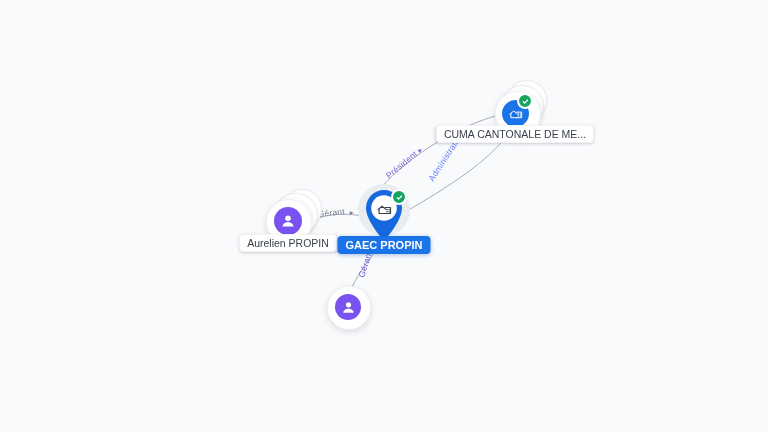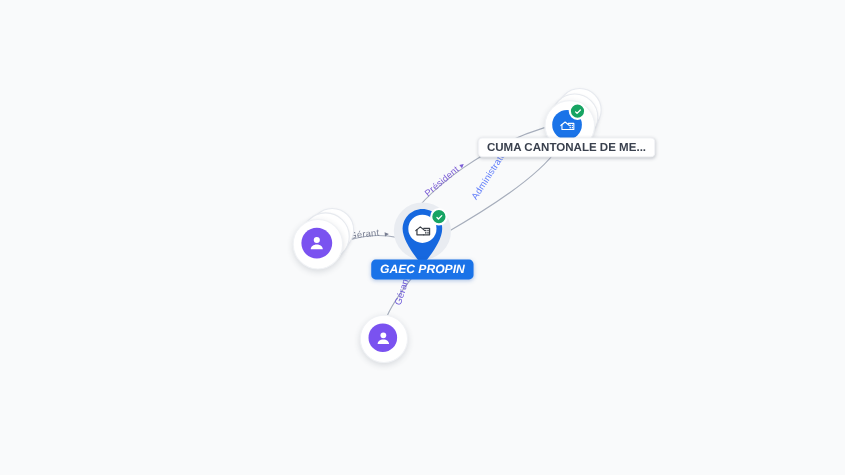--- a/index.html
+++ b/index.html
@@ -32,27 +32,25 @@
     display:flex;align-items:center;justify-content:center;
     box-sizing:border-box;
   }
   .pill{
     position:absolute;transform:translateX(-50%);
     background:#fff;color:#3a414e;
     font-size:10.5px;line-height:12px;
     padding:2px 7px;border-radius:4px;white-space:nowrap;
     box-shadow:0 1px 3px rgba(40,50,70,.22);
     border:1px solid #f2f3f6;
-    font-weight:bold;
   }
   .pill.selected{
     background:#1a73e8;color:#fff;font-weight:bold;
     font-size:11px;padding:3px 8px;border:none;
     box-shadow:0 1px 4px rgba(20,80,180,.35);
-    font-style:italic;
   }
   .halo{border-radius:50%;background:#e9ecf1;}
   .icon-svg{display:block;}
 </style>
 </head>
 <body>
 
 <div id="canvas">
 
   <svg class="edges" width="768" height="432" viewBox="0 0 768 432">
@@ -74,20 +72,21 @@
 
   <div class="abs circle stack" style="left:282px;top:189px;width:38px;height:38px;"></div>
   <div class="abs circle stack" style="left:274px;top:193px;width:42px;height:42px;"></div>
   <div class="abs circle main" style="left:266px;top:199px;width:44px;height:44px;"></div>
   <div class="abs badge-circle" style="left:274px;top:207px;width:28px;height:28px;background:#7a52f0;">
     <svg class="icon-svg" width="18" height="18" viewBox="0 0 24 24">
       <circle cx="12" cy="8.2" r="3.7" fill="#fff"></circle>
       <path d="M12 13.6c-4.3 0-7.3 2.6-7.3 5.8h14.6c0-3.2-3-5.8-7.3-5.8z" fill="#fff"></path>
     </svg>
   </div>
+  <div class="pill" style="left:288px;top:234px;">Aurelien PROPIN</div>
 
   <div class="abs circle main" style="left:327px;top:286px;width:42px;height:42px;"></div>
   <div class="abs badge-circle" style="left:335px;top:294px;width:26px;height:26px;background:#7a52f0;">
     <svg class="icon-svg" width="17" height="17" viewBox="0 0 24 24">
       <circle cx="12" cy="8.2" r="3.7" fill="#fff"></circle>
       <path d="M12 13.6c-4.3 0-7.3 2.6-7.3 5.8h14.6c0-3.2-3-5.8-7.3-5.8z" fill="#fff"></path>
     </svg>
   </div>
 
   <div class="abs circle stack" style="left:507px;top:80px;width:38px;height:38px;"></div>

